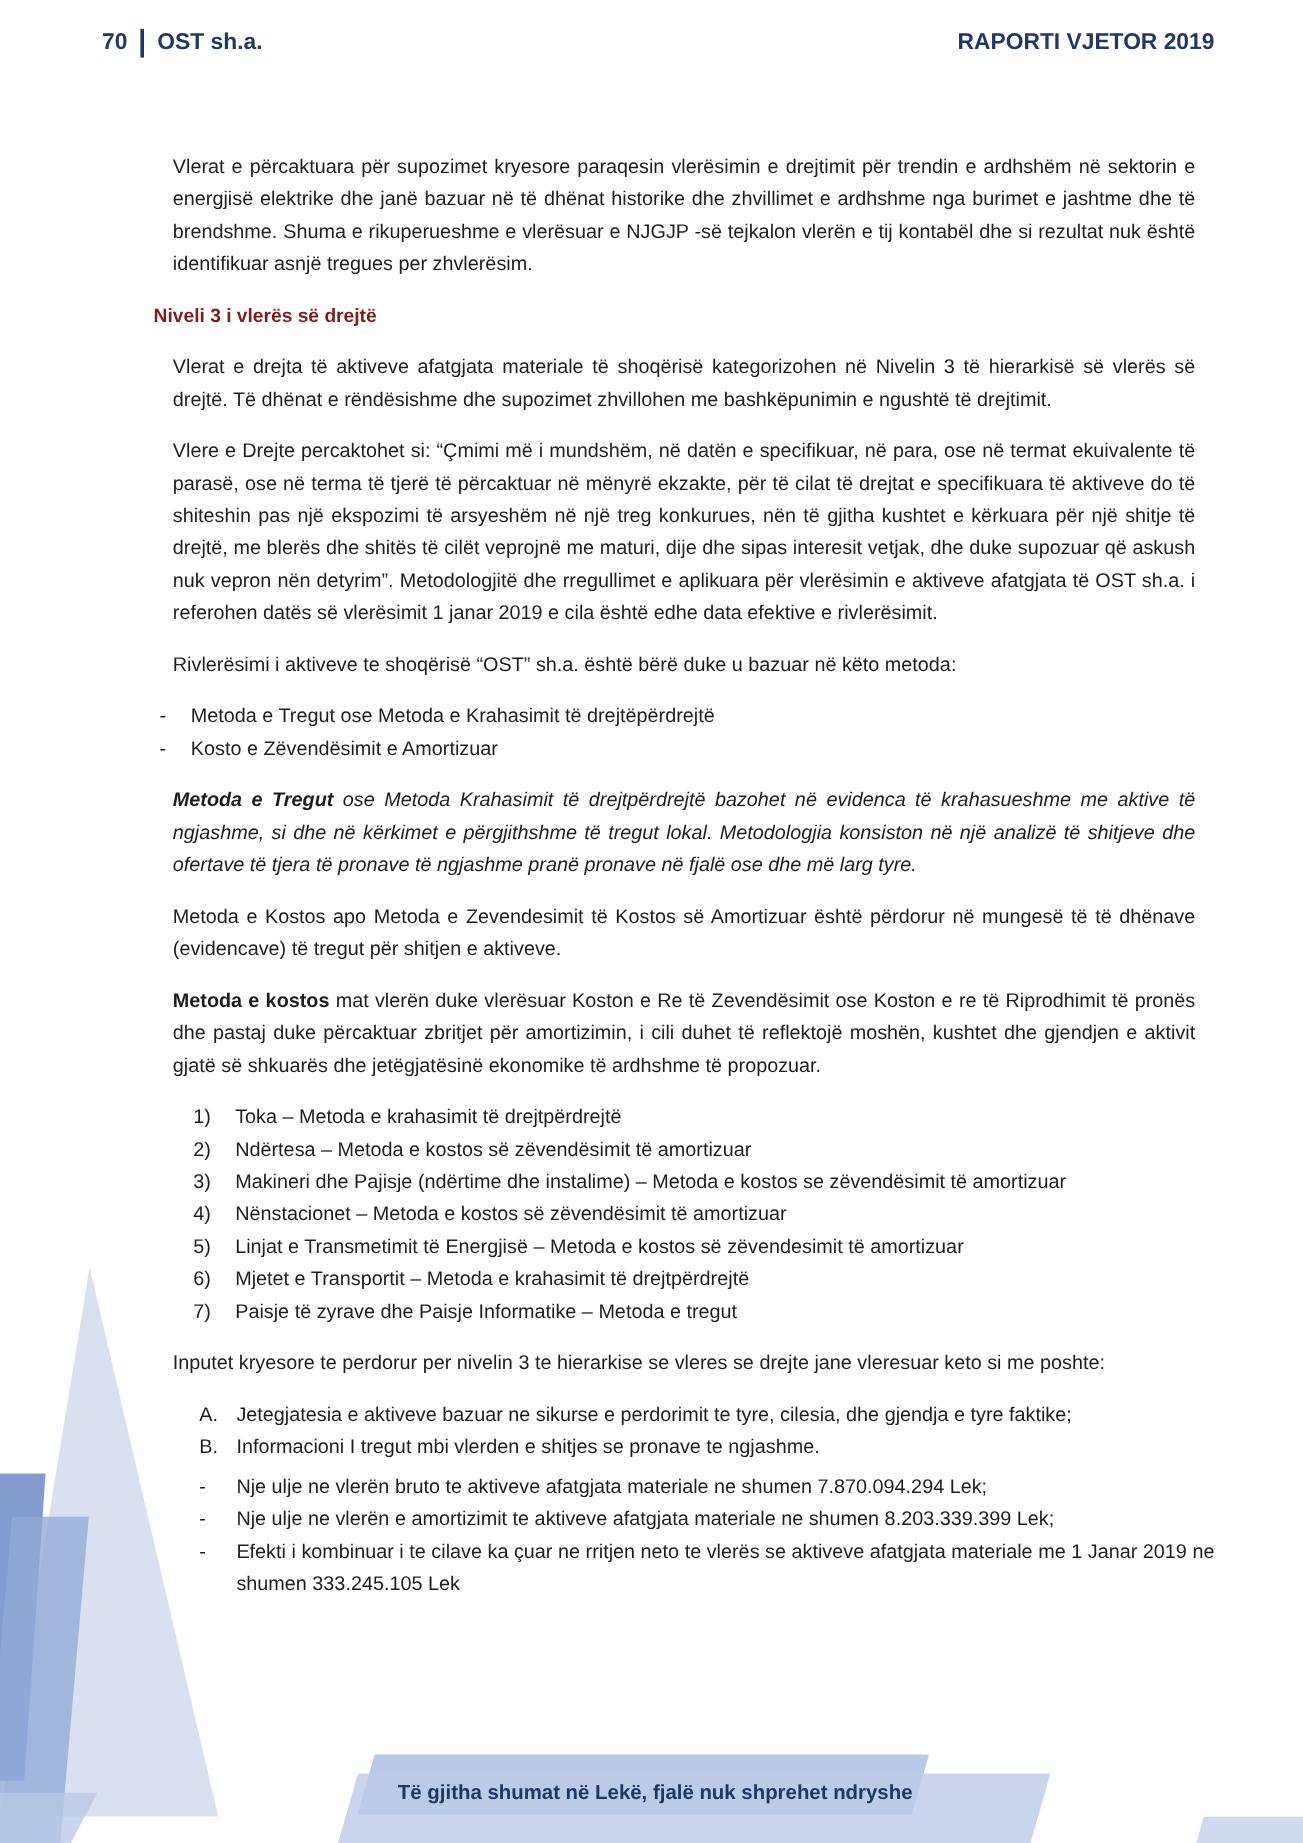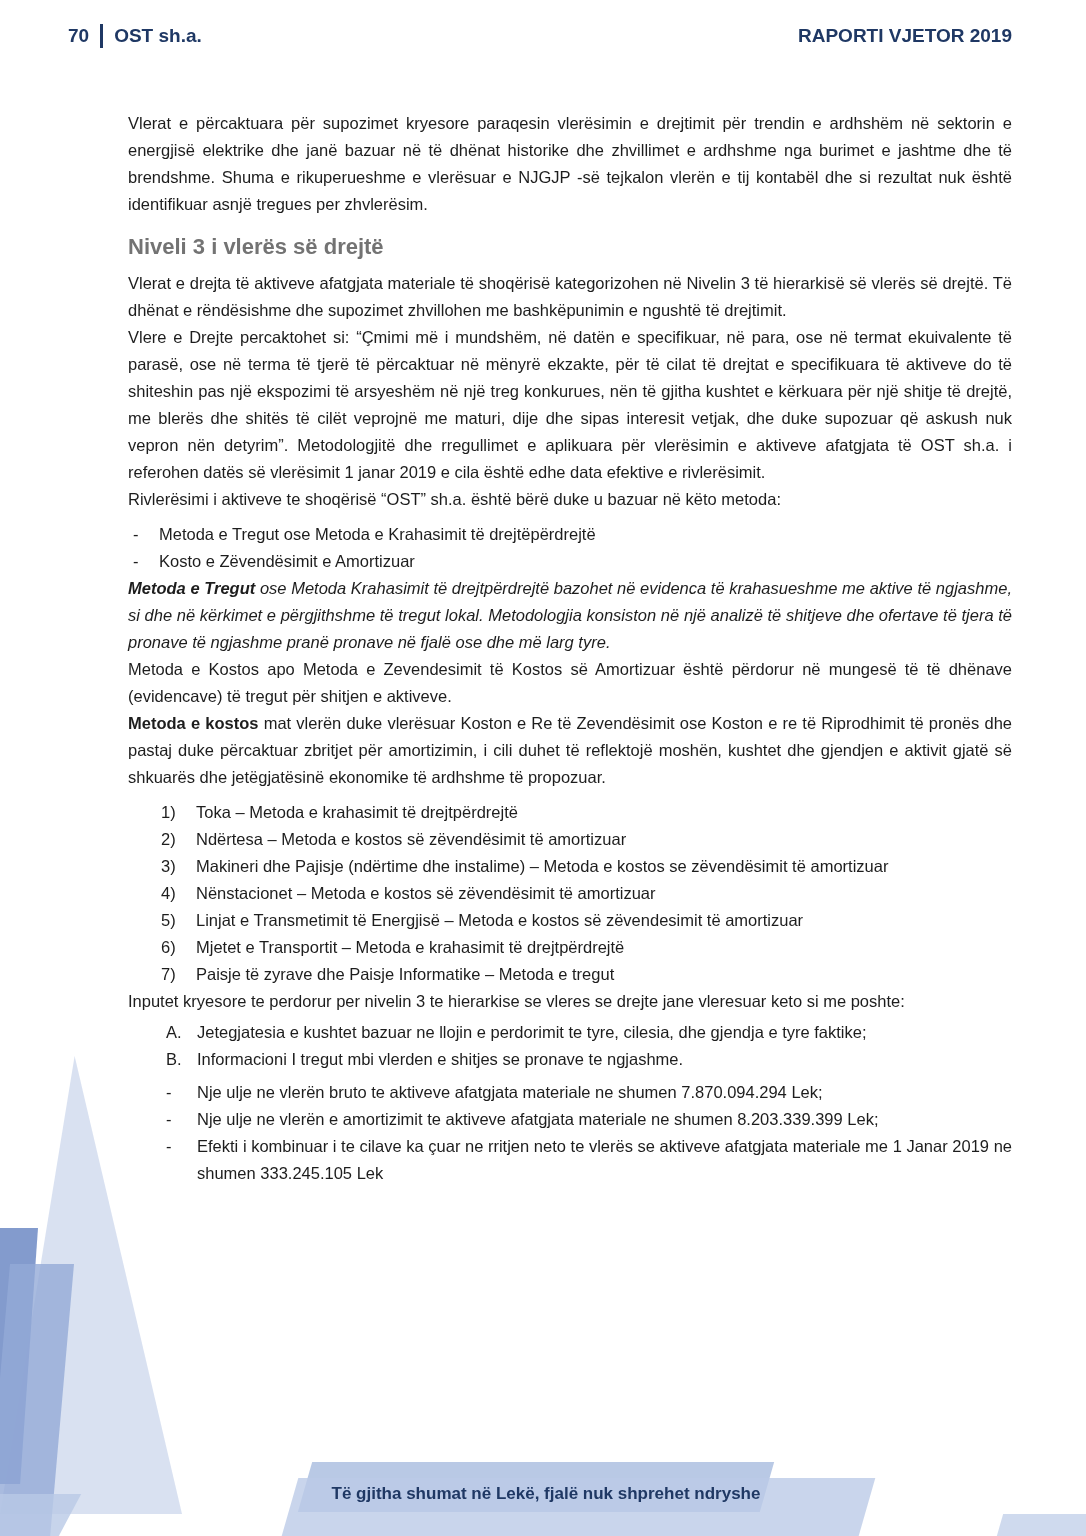--- a/index.html
+++ b/index.html
@@ -6,36 +6,36 @@
   .page{
     position:relative;
     width:1086px;height:1536px;
     background:#ffffff;
     font-family:"Liberation Sans",sans-serif;
     color:#1d1d1d;
     overflow:hidden;
   }
   
   .hdr{
-    position:absolute;top:24px;left:68px;right:74px;
+    position:absolute;top:24px;left:85px;right:74px;
     display:flex;justify-content:space-between;align-items:center;
     color:#1f3864;font-weight:bold;font-size:19px;
     z-index:3;
   }
   .hdr-left{display:flex;align-items:center;gap:11px;}
   .hdr-sep{display:inline-block;width:3px;height:24px;background:#1f3864;}
   
   .doc{
     position:absolute;top:110px;left:128px;width:884px;
     font-size:16.5px;line-height:27px;
     z-index:2;
   }
-  .doc p{margin:0;}
+  .doc p{margin:16px;}
   .just{text-align:justify;}
-  h3.sec{font-size:22px;line-height:27px;margin:15px 0 10px 0;color:#737373;}
+  h3.sec{font-size:16px;line-height:27px;margin:15px 0 10px 0;color:#7f1d1d;}
   .mt12{margin-top:12px;}
   .mt14{margin-top:14px;font-style:italic;}
   ul,ol{list-style:none;margin:0;padding:0;}
   li{display:flex;align-items:flex-start;}
   .dash-list{margin-top:8px;}
   .dash-list .mk{flex:none;width:26px;padding-left:5px;}
   .num-list{margin-top:8px;}
   .num-list .mk{flex:none;margin-left:33px;width:35px;}
   .alpha-list{margin-top:4px;}
   .alpha-list .mk{flex:none;margin-left:38px;width:31px;}
@@ -167,21 +167,21 @@
         <span class="mk">7)</span>
         <span class="li-txt">Paisje të zyrave dhe Paisje Informatike – Metoda e tregut</span>
       </li>
     </ol>
 
     <p class="mt12">Inputet kryesore te perdorur per nivelin 3 te hierarkise se vleres se drejte jane vleresuar keto si me poshte:</p>
 
     <ol class="alpha-list">
       <li>
         <span class="mk">A.</span>
-        <span class="li-txt">Jetegjatesia e kushtet bazuar ne llojin e perdorimit te tyre, cilesia, dhe gjendja e tyre faktike;</span>
+        <span class="li-txt">Jetegjatesia e aktiveve bazuar ne sikurse e perdorimit te tyre, cilesia, dhe gjendja e tyre faktike;</span>
       </li>
       <li>
         <span class="mk">B.</span>
         <span class="li-txt">Informacioni I tregut mbi vlerden e shitjes se pronave te ngjashme.</span>
       </li>
     </ol>
 
 
     <ul class="fx-list">
       <li>

